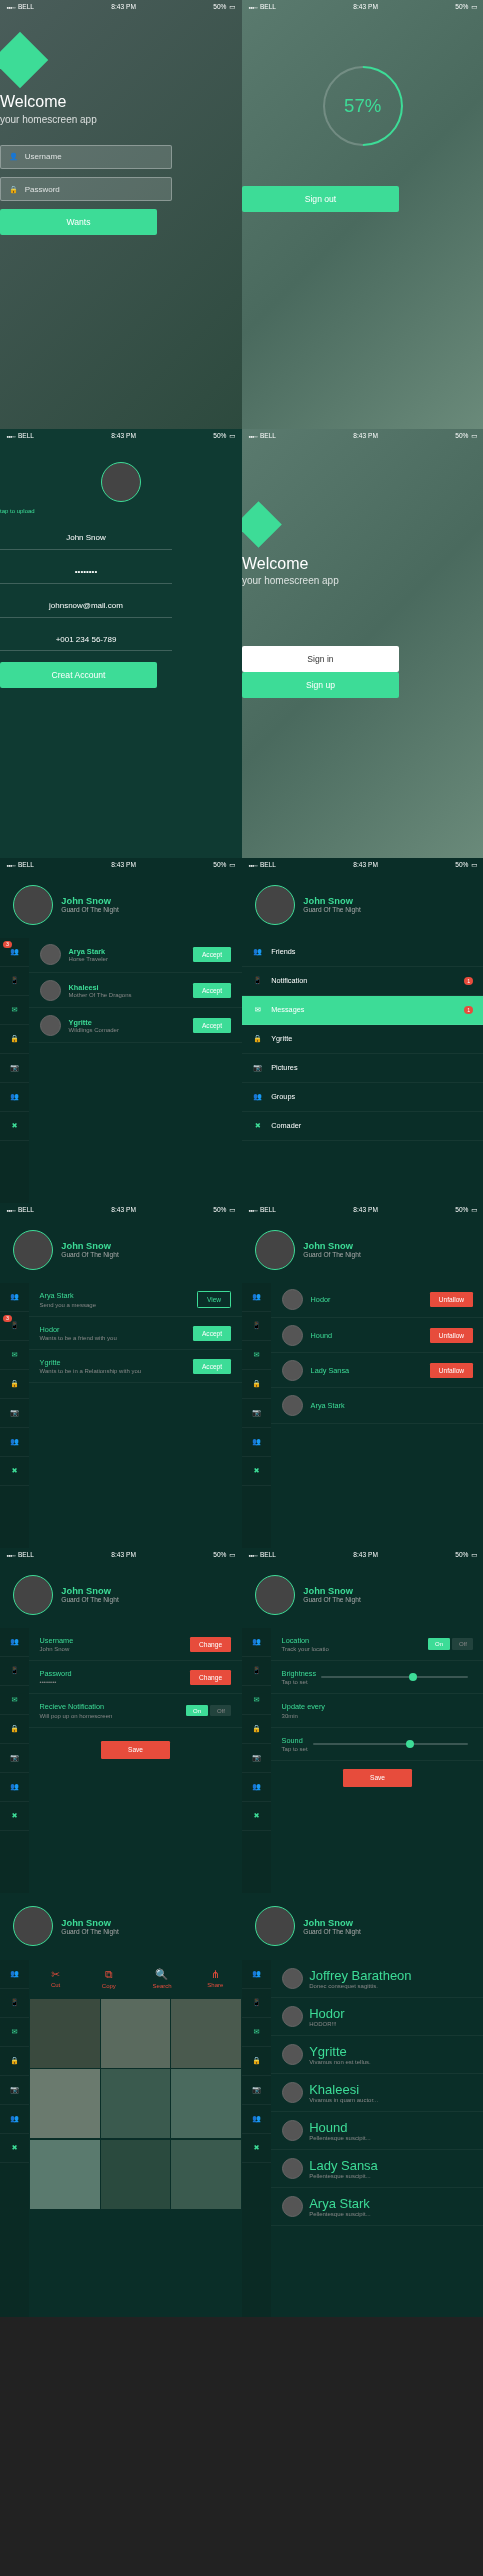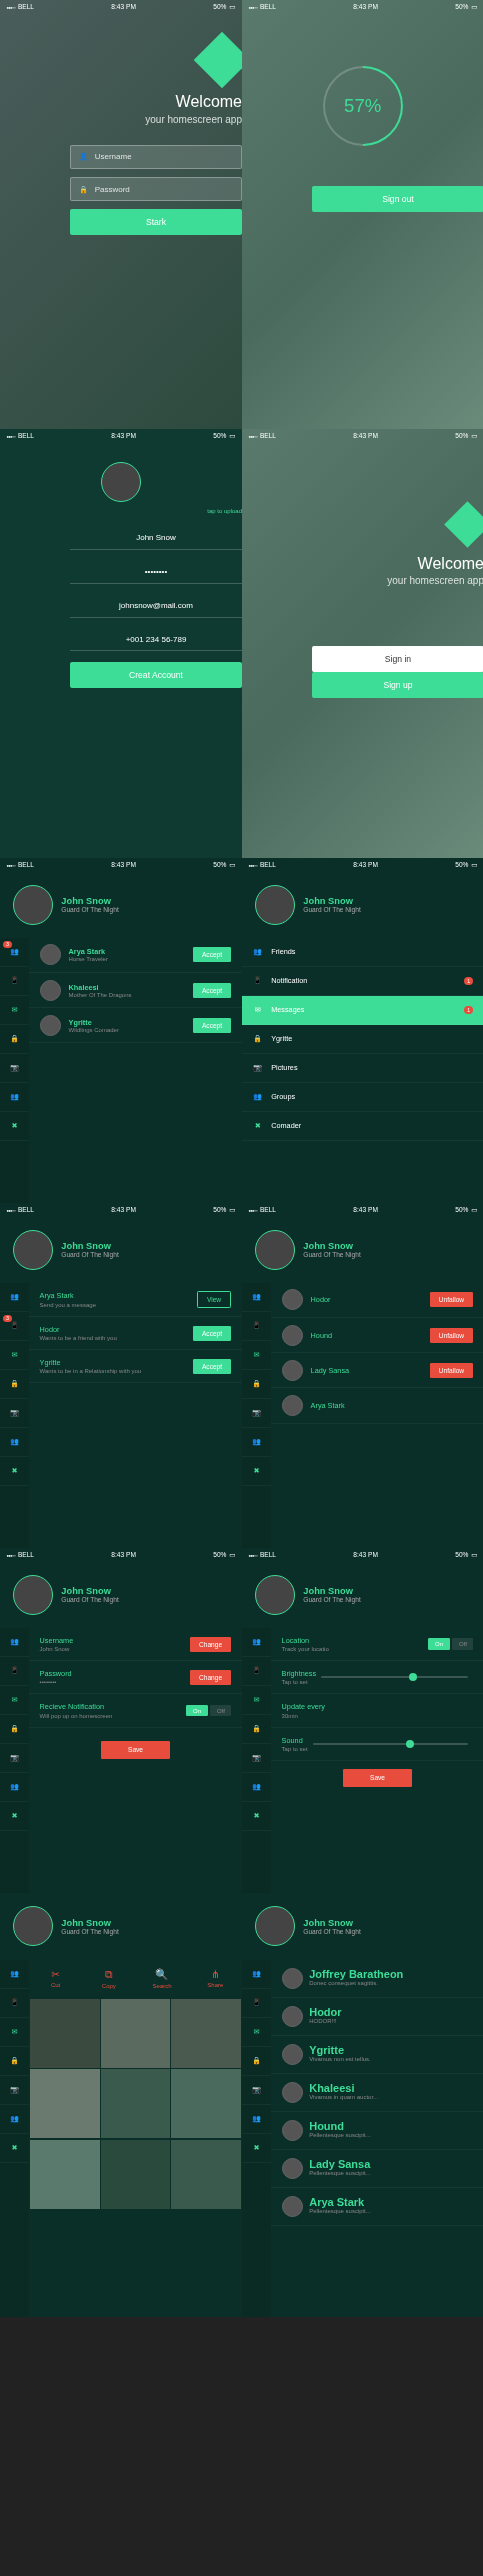--- a/index.html
+++ b/index.html
@@ -5,29 +5,29 @@
 *{margin:0;padding:0;box-sizing:border-box;font-family:Arial,sans-serif}
 body{background:#222;display:grid;grid-template-columns:242px 242px;width:484px}
 .screen{position:relative;overflow:hidden;color:#fff;font-size:7.3px}
 .statusbar{display:flex;justify-content:space-between;align-items:center;padding:2.7px 6.6px;font-size:6.6px;height:13.3px;position:relative;z-index:10}
 .statusbar .left,.statusbar .right{display:flex;gap:2.7px;align-items:center}
 .dots::before{content:"●●●○○";letter-spacing:-0.7px;font-size:4px}
 .bg-mountain{background:linear-gradient(135deg,#4a5d5a,#2d4a3e);height:429px}
 .bg-blur{background:linear-gradient(135deg,#5a7a6e,#4a6a5e,#6a8a7a);height:429px}
 .bg-dark{background:#0f3a32;height:429px}
 .bg-darker{background:#0a2e28}
-.center{display:flex;flex-direction:column;align-items:flex-end}
+.center{display:flex;flex-direction:column;align-items:flex-start}
 .diamond{width:40px;height:40px;background:#3ddc97;transform:rotate(45deg);margin:26.5px 0 13.3px}
 .diamond-sm{width:33px;height:33px}
 .welcome-title{font-size:16px;font-weight:300;margin-bottom:2.7px}
 .welcome-sub{font-size:10px;opacity:.8;margin-bottom:20px}
 .input-group{width:172px;margin-bottom:8px;background:rgba(255,255,255,.15);border:0.7px solid rgba(255,255,255,.3);border-radius:2px;padding:6.6px 8px;display:flex;align-items:center;gap:6.6px}
 .input-group input{background:none;border:none;color:#fff;flex:1;font-size:8px;outline:none}
 .input-group input::placeholder{color:rgba(255,255,255,.8)}
-.btn{width:172px;padding:8px;border:none;border-radius:2px;font-size:8.6px;cursor:pointer;text-align:center}
+.btn{width:157px;padding:8px;border:none;border-radius:2px;font-size:8.6px;cursor:pointer;text-align:center}
 .btn-accent{background:#3ddc97;color:#fff}
 .btn-white{background:#fff;color:#333}
 .btn-sm{padding:4px 9.3px;font-size:6.6px;border-radius:1.3px;border:none;cursor:pointer}
 .btn-accent-sm{background:#3ddc97;color:#fff}
 .btn-outline-sm{background:none;border:0.7px solid #3ddc97;color:#3ddc97}
 .btn-red{background:#e74c3c;color:#fff}
 .ring{width:80px;height:80px;border-radius:50%;border:2.7px solid rgba(255,255,255,.2);border-top-color:#3ddc97;border-right-color:#3ddc97;display:flex;align-items:center;justify-content:center;margin:53px auto 40px;transform:rotate(45deg)}
 .ring span{transform:rotate(-45deg);font-size:18.6px;font-weight:300;color:#3ddc97}
 .avatar{width:40px;height:40px;border-radius:50%;border:1.3px solid #3ddc97;background:#444;margin:20px auto 5.3px;display:block}
 .avatar-sm{width:21px;height:21px;border-radius:50%;background:#555;border:0.7px solid #666}
@@ -54,21 +54,21 @@
 .toggle .off{background:rgba(255,255,255,.1);color:#888}
 .slider{flex:1;height:2px;background:rgba(255,255,255,.2);border-radius:1.3px;position:relative;margin:0 5.3px}
 .slider .dot{width:8px;height:8px;background:#3ddc97;border-radius:50%;position:absolute;top:-3.3px;left:60%}
 .action-grid{display:grid;grid-template-columns:repeat(4,1fr);text-align:center;padding:8px 0}
 .action-grid div{color:#e74c3c;font-size:6px}
 .action-grid .ico{font-size:10.6px;margin-bottom:2.7px;display:block}
 .photo-grid{display:grid;grid-template-columns:repeat(3,1fr);gap:1.3px;padding:1.3px}
 .photo-grid div{aspect-ratio:1;background:#445}
 .chat-row{padding:8px 10.6px;border-bottom:0.7px solid rgba(255,255,255,.05);display:flex;gap:6.6px}
 .chat-row .txt{flex:1}
-.chat-row .name{color:#3ddc97;font-size:11px;font-weight:bold}
+.chat-row .name{color:#3ddc97;font-size:13px;font-weight:normal}
 .chat-row .msg{color:#888;font-size:6px}
 .setting-row{padding:8px 10.6px;border-bottom:0.7px solid rgba(255,255,255,.05)}
 .setting-row .top{display:flex;justify-content:space-between;align-items:center}
 .setting-row .lbl{color:#3ddc97;font-size:7.3px}
 .setting-row .val{color:#888;font-size:6px;margin-top:1.3px}
 </style>
 </head>
 <body>
 
 <div class="screen bg-mountain">
@@ -88,21 +88,21 @@
 <div class="welcome-title">Welcome</div>
 <div class="welcome-sub">your homescreen app</div>
 <div class="input-group">
         <span>👤</span>
         <input placeholder="Username" style="">
       </div>
 <div class="input-group">
         <span>🔒</span>
         <input type="password" placeholder="Password" style="">
       </div>
-<button class="btn btn-accent">Stark</button>
+<button class="btn btn-accent">Wants</button>
 </div>
 </div>
 
 <div class="screen bg-blur">
 <div class="statusbar">
       <div class="left">
         <span class="dots"></span>
         <span>BELL</span>
       </div>
       <span>8:43 PM</span>

